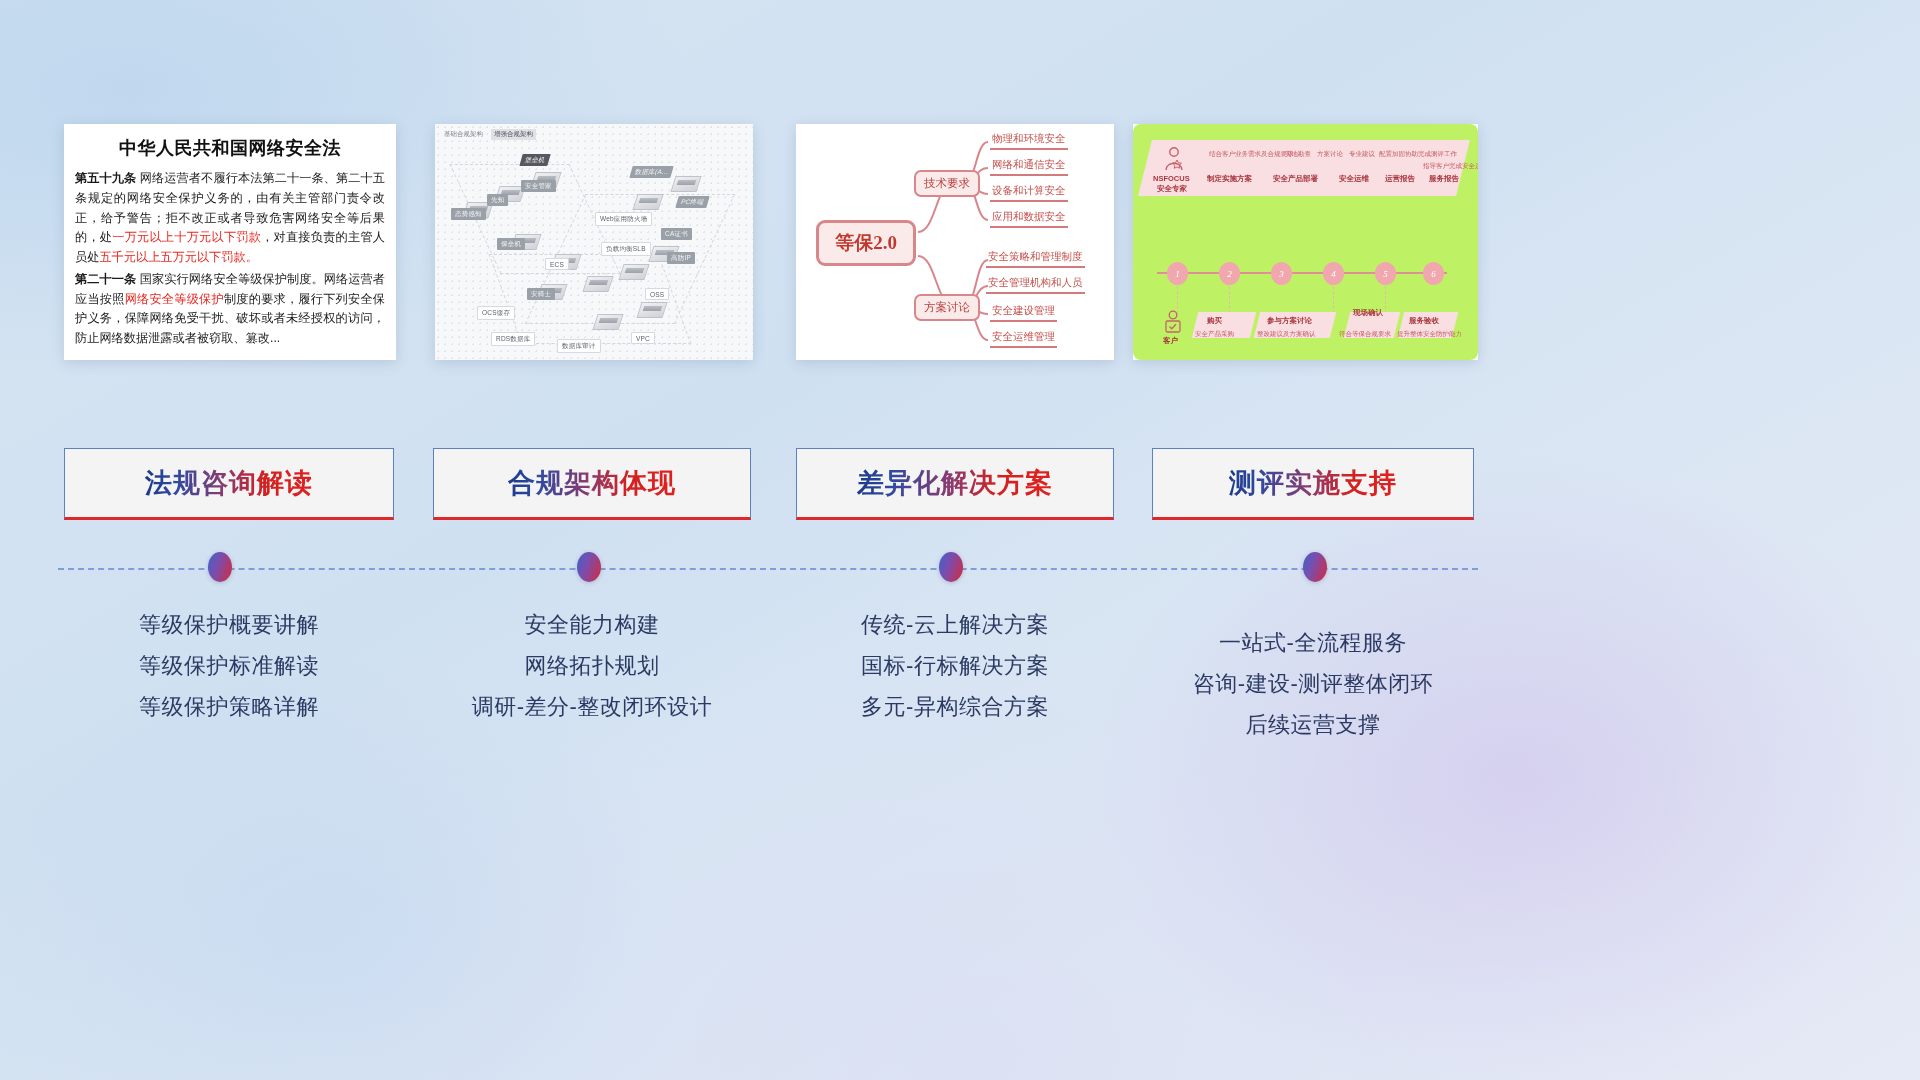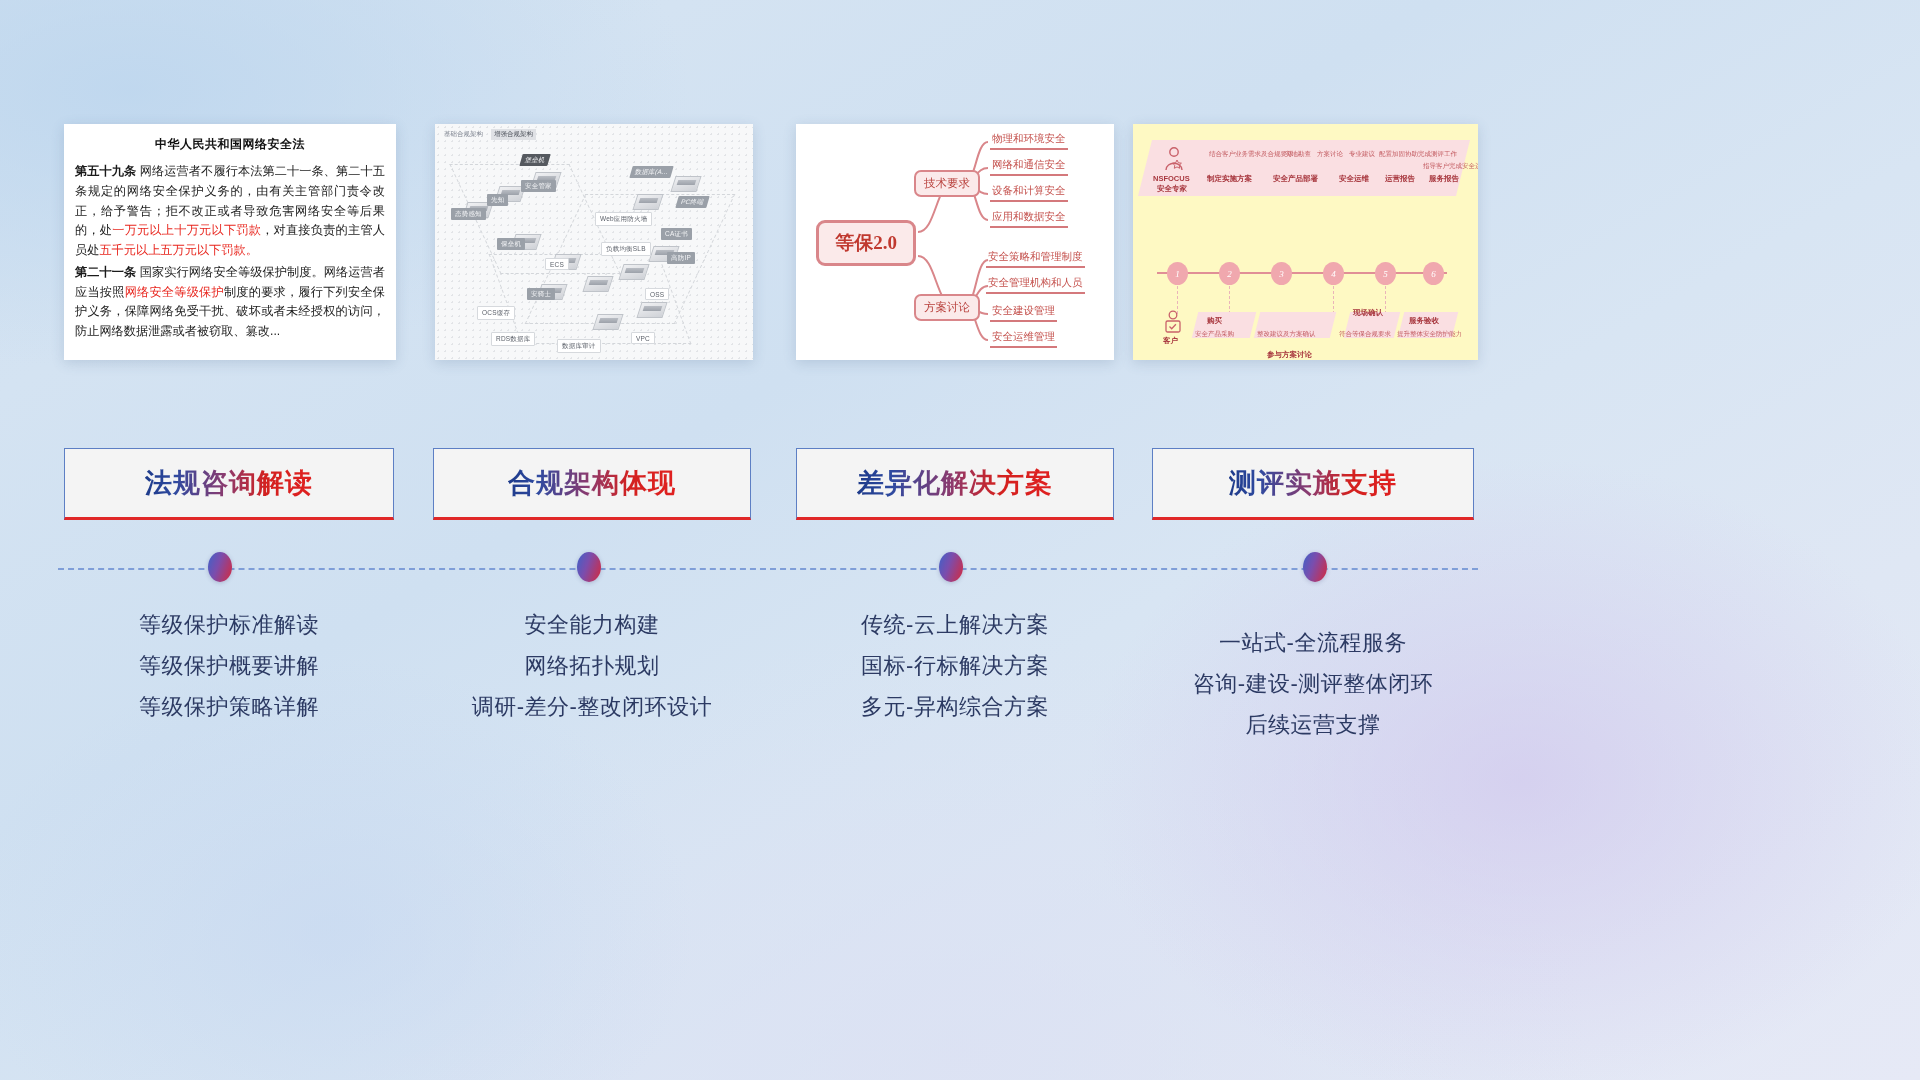--- a/index.html
+++ b/index.html
@@ -23,21 +23,21 @@
     box-shadow:0 3px 12px rgba(60,90,130,0.18);
     overflow:hidden;
   }
   .card.c1 { left:64px;  width:332px; }
   .card.c2 { left:435px; width:318px; }
   .card.c3 { left:796px; width:318px; }
   .card.c4 { left:1133px;width:345px; }
 
   
   .law { padding:12px 11px 8px 11px; }
-  .law h2 { font-size:12px; font-weight:bold; color:#111; text-align:center; letter-spacing:.5px; margin-bottom:9px; }
+  .law h2 { font-size:18px; font-weight:bold; color:#111; text-align:center; letter-spacing:.5px; margin-bottom:9px; }
   .law p { font-size:12.2px; line-height:1.62; color:#1a1a1a; text-align:justify; margin-bottom:2px; }
   .law b { font-weight:bold; }
   .law .rd { color:#e8251d; }
 
   
   .arch { position:relative; width:100%; height:100%; background:#f7f8f9;
           background-image:radial-gradient(#e2e4e7 1px, transparent 1px);
           background-size:7px 7px; }
   .arch .tabs { position:absolute; left:6px; top:5px; display:flex; gap:5px; }
   .arch .tabs span { font-size:6.5px; color:#7e8490; padding:1px 3px; }
@@ -65,21 +65,21 @@
     font-family:"Liberation Serif","DejaVu Serif",serif;
     font-size:11.5px; color:#b8403c; padding:4px 8px; white-space:nowrap;
   }
   .mm-leaf {
     position:absolute; font-family:Liberation Mono, monospace;
     font-size:10.5px; color:#c4504c; white-space:nowrap;
     border-bottom:2px solid #d4797c; padding:0 2px 2px 2px;
   }
 
   
-  .ns { position:relative; width:100%; height:100%; background:#fef9c3; padding:6px; }
+  .ns { position:relative; width:100%; height:100%; background:#bef264; padding:6px;border-radius:8px; }
   .ns-band { position:absolute; left:12px; top:16px; width:318px; height:56px;
              background:#fadfe2; transform:skewX(-14deg); }
   .ns-txt { position:absolute; font-size:6.5px; color:#c25a60; white-space:nowrap; }
   .ns-head { position:absolute; font-size:7.5px; color:#a8383f; font-weight:bold; white-space:nowrap; }
   .ns-line { position:absolute; left:24px; top:148px; width:290px; height:2px; background:#e08f96; }
   .ns-dot { position:absolute; top:138px; width:21px; height:23px; border-radius:50%;
             background:#f0a8ae; color:#fff; font-size:9px; font-style:italic;
             display:flex; align-items:center; justify-content:center;
             font-family:"Liberation Serif",serif; }
   .ns-vd { position:absolute; border-left:1px dashed #eab4b9; }
@@ -269,21 +269,21 @@
           <path d="M6.5 16.5 l2.2 2.2 4.2-4.4" fill="none" stroke="#c9616a" stroke-width="1.3"></path>
         </svg>
         <div class="ns-head" style="left:30px;top:212px;">客户</div>
 
         <div class="ns-tag" style="left:62px;top:188px;width:58px;height:26px;"></div>
         <div class="ns-tag" style="left:124px;top:188px;width:76px;height:26px;"></div>
         <div class="ns-tag" style="left:214px;top:188px;width:50px;height:26px;"></div>
         <div class="ns-tag" style="left:268px;top:188px;width:54px;height:26px;"></div>
 
         <div class="ns-head" style="left:74px;top:192px;">购买</div>
-        <div class="ns-head" style="left:134px;top:192px;margin-top:34px;">参与方案讨论</div>
+        <div class="ns-head" style="left:134px;top:192px;">参与方案讨论</div>
         <div class="ns-head" style="left:220px;top:184px;">现场确认</div>
         <div class="ns-head" style="left:276px;top:192px;">服务验收</div>
 
         <div class="ns-txt" style="left:62px;top:206px;">安全产品采购</div>
         <div class="ns-txt" style="left:124px;top:206px;">整改建议及方案确认</div>
         <div class="ns-txt" style="left:206px;top:206px;">符合等保合规要求</div>
         <div class="ns-txt" style="left:264px;top:206px;">提升整体安全防护能力</div>
       </div>
     </div>
   </div>
@@ -304,22 +304,22 @@
   </div>
 
   <div class="tl"></div>
   <div class="tl-dot d1"></div>
   <div class="tl-dot d2"></div>
   <div class="tl-dot d3"></div>
   <div class="tl-dot d4"></div>
 
   <div class="lists">
     <div class="col l1">
+      <p>等级保护概要讲解</p>
       <p>等级保护标准解读</p>
-      <p>等级保护概要讲解</p>
       <p>等级保护策略详解</p>
     </div>
     <div class="col l2">
       <p>安全能力构建</p>
       <p>网络拓扑规划</p>
       <p>调研-差分-整改闭环设计</p>
     </div>
     <div class="col l3">
       <p>传统-云上解决方案</p>
       <p>国标-行标解决方案</p>

